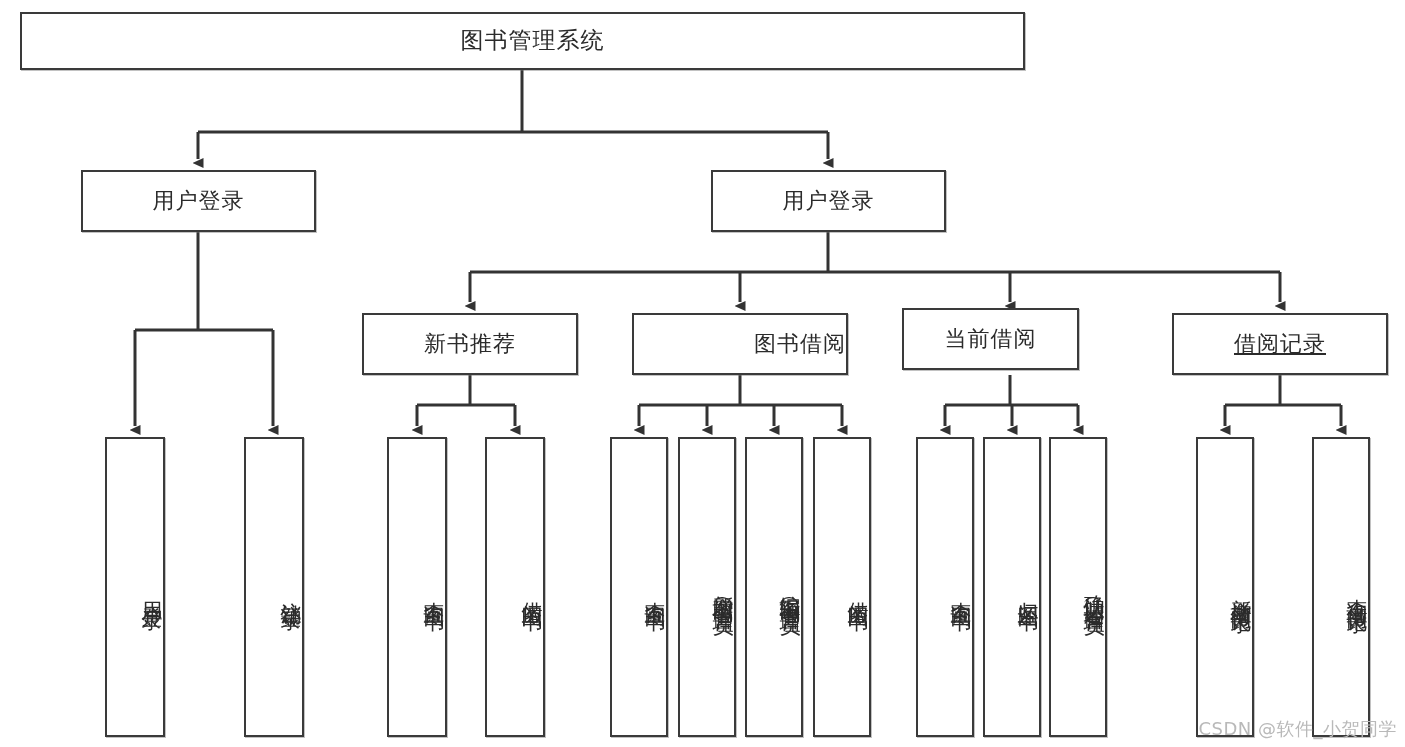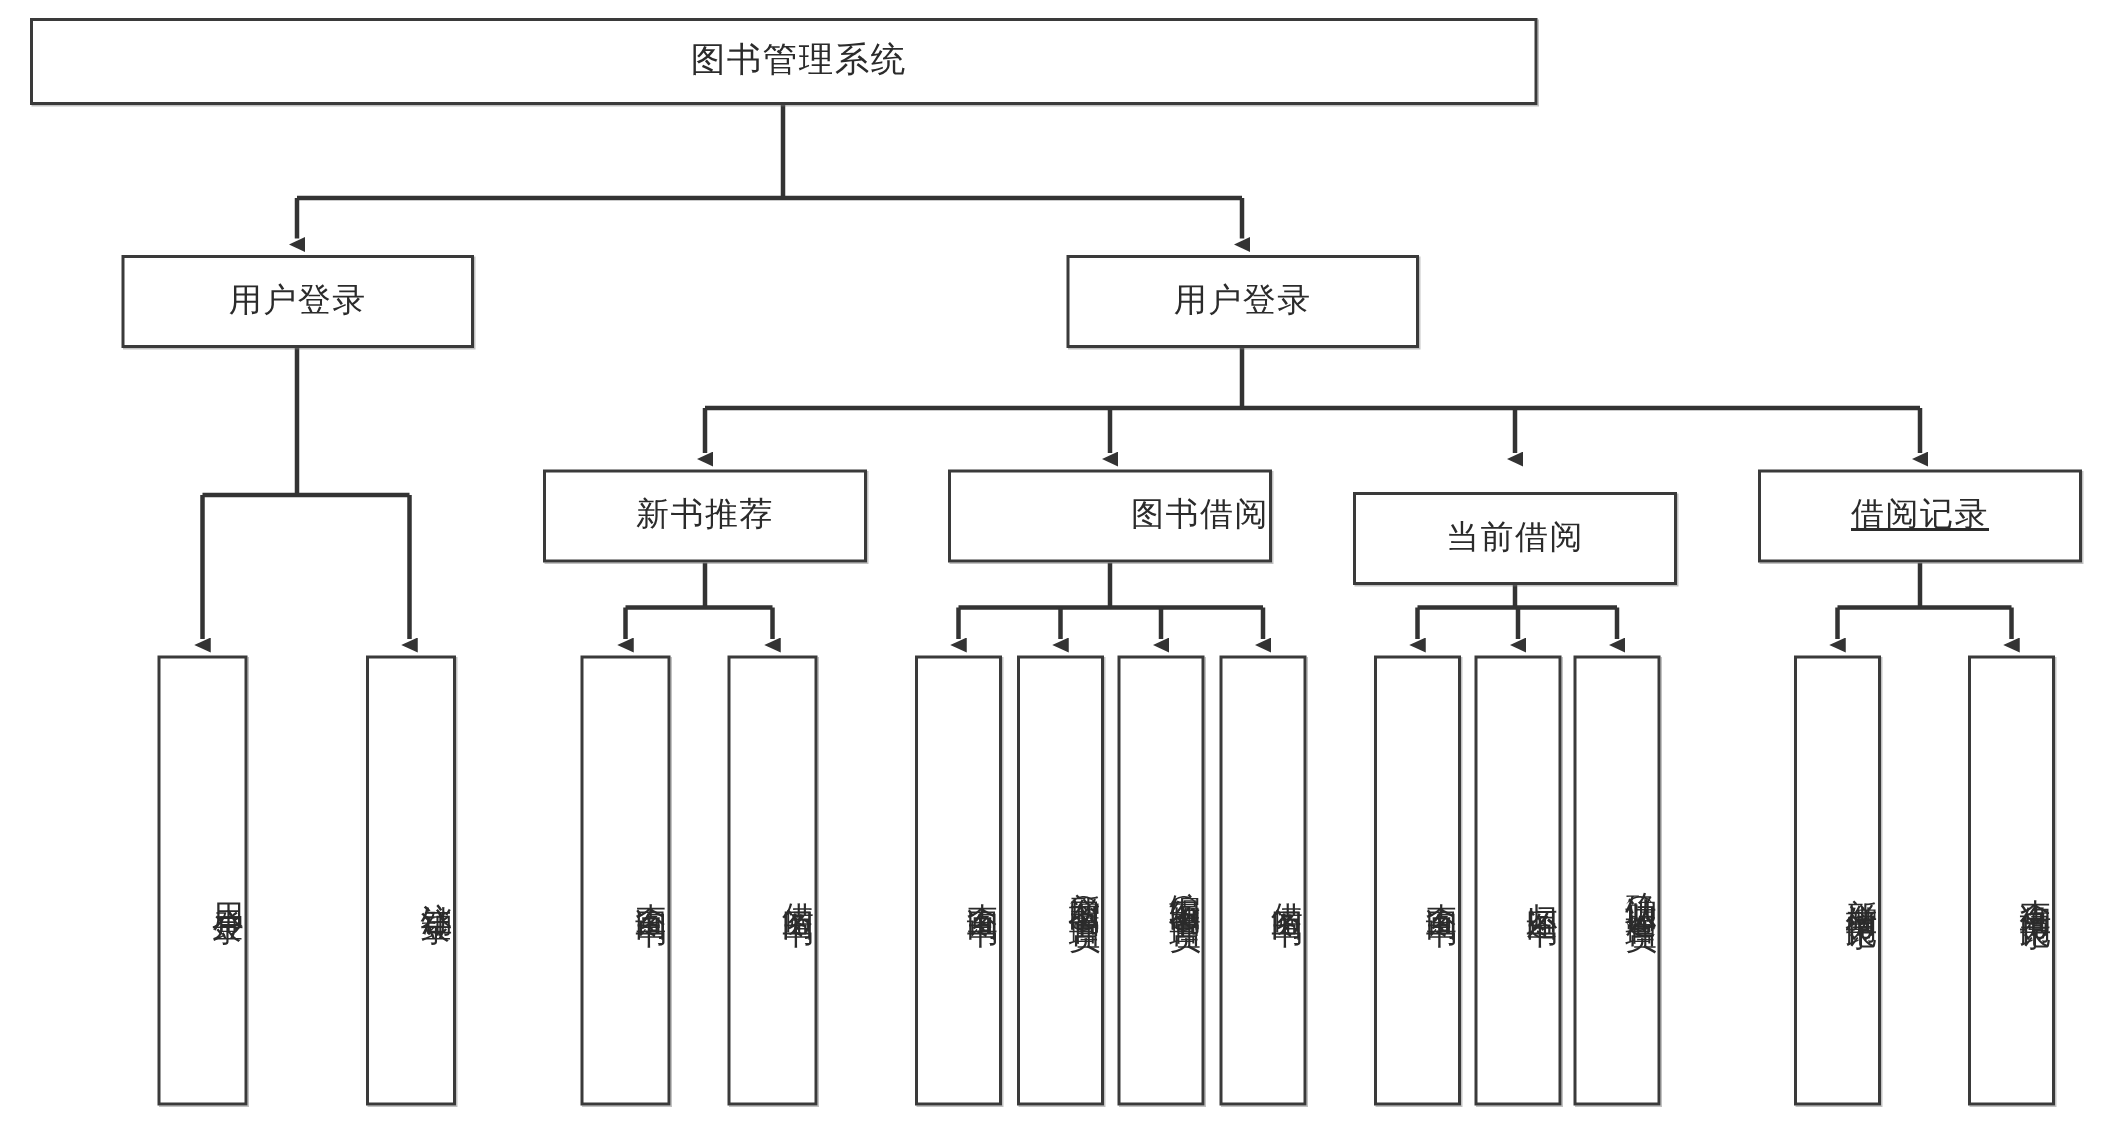--- a/index.html
+++ b/index.html
@@ -147,21 +147,21 @@
   <div class="node horiz" style="left:711px; top:170px; width:235px; height:62px;">
     <span>用户登录</span>
   </div>
 
   <div class="node horiz" style="left:362px; top:313px; width:216px; height:62px;">
     <span>新书推荐</span>
   </div>
   <div class="node horiz" style="left:632px; top:313px; width:216px; height:62px;justify-content:flex-end;">
     <span>图书借阅</span>
   </div>
-  <div class="node horiz" style="left:902px; top:328px; width:216px; height:62px;">
+  <div class="node horiz" style="left:902px; top:308px; width:177px; height:62px;">
     <span>当前借阅</span>
   </div>
   <div class="node horiz" style="left:1172px; top:313px; width:216px; height:62px;text-decoration:underline;">
     <span>借阅记录</span>
   </div>
 
   <div class="node vert" style="left:105px; top:437px; width:60px; height:300px;">
     <span class="vlabel">用户登录</span>
   </div>
   <div class="node vert" style="left:244px; top:437px; width:60px; height:300px;">
@@ -194,13 +194,14 @@
   <div class="node vert" style="left:1049px; top:437px; width:58px; height:300px;">
     <span class="vlabel">确认归还（管理员）</span>
   </div>
   <div class="node vert" style="left:1196px; top:437px; width:58px; height:300px;">
     <span class="vlabel">新增借阅记录</span>
   </div>
   <div class="node vert" style="left:1312px; top:437px; width:58px; height:300px;">
     <span class="vlabel">查询借阅记录</span>
   </div>
 
+  <div class="watermark">CSDN @软件_小贺同学</div>
 </div>
 
 </body></html>

